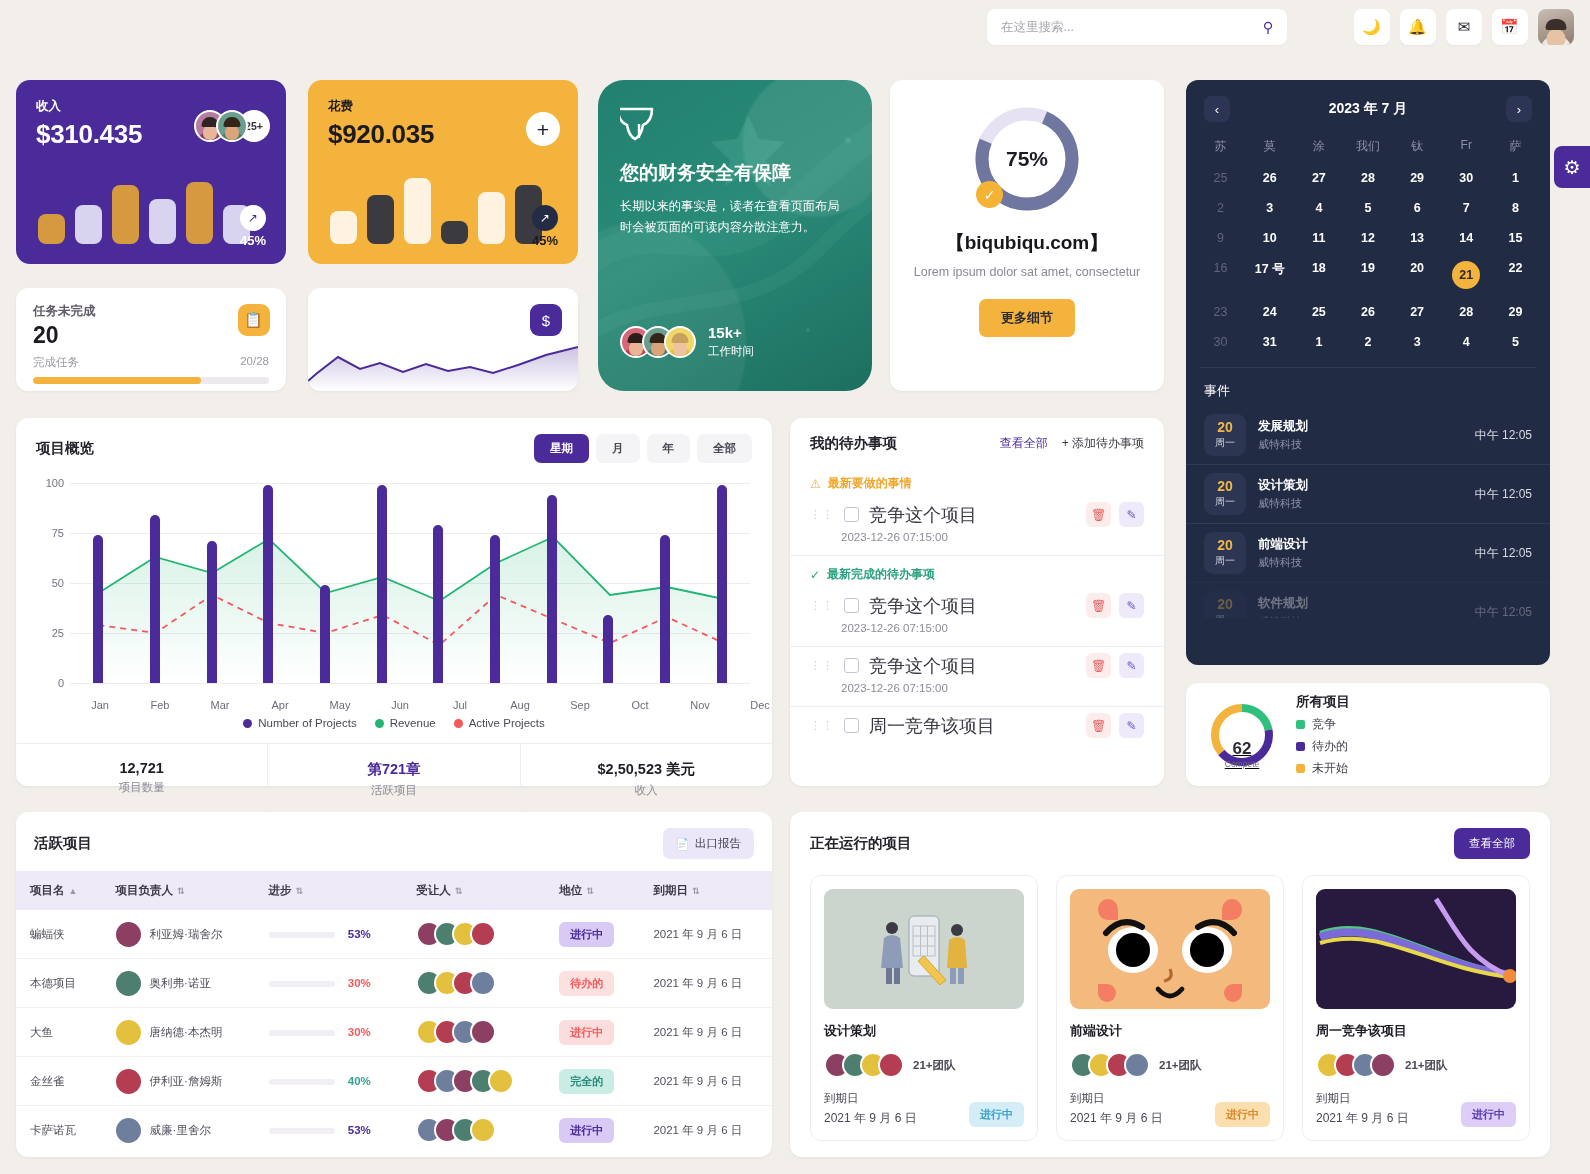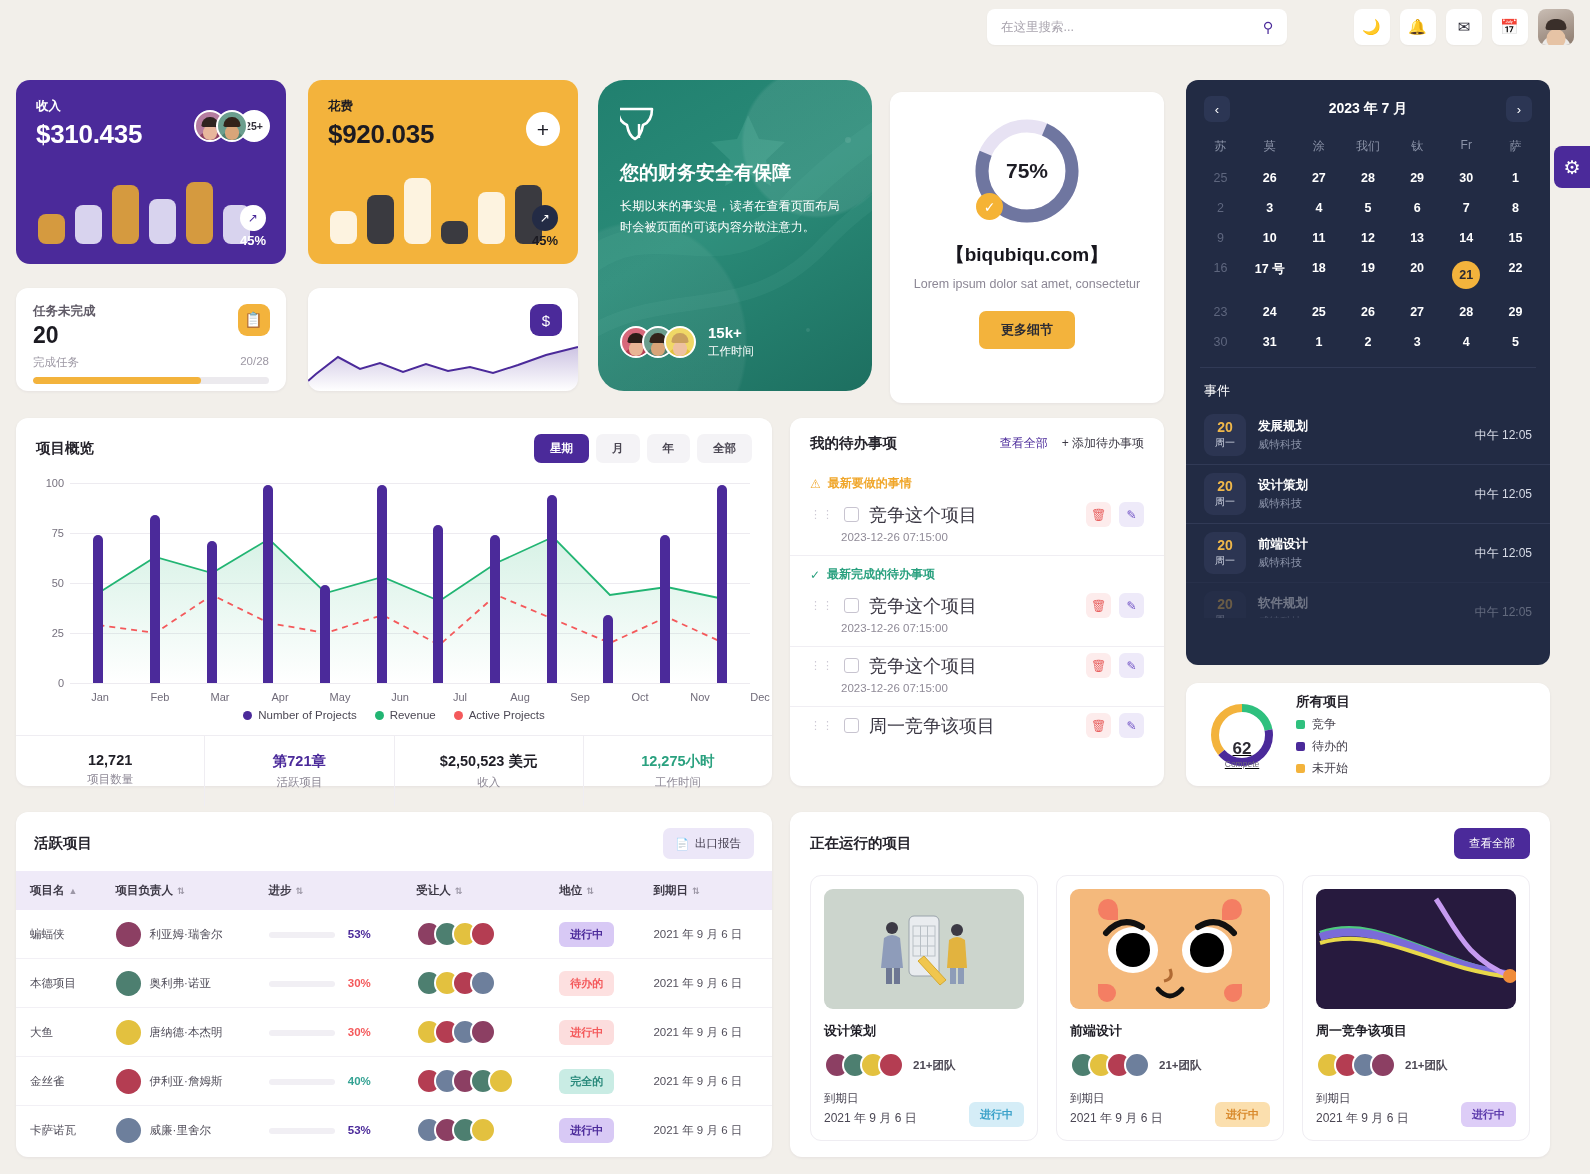--- a/index.html
+++ b/index.html
@@ -392,21 +392,21 @@
             <div class="h" style="background:#caa05e;"></div>
           </div>
       </div>
       <div>
         <div style="font-size:15px;font-weight:700;">15k+</div>
         <div style="font-size:11.5px;margin-top:3px;">工作时间</div>
       </div>
     </div>
   </div>
 
-  <div class="card" style="position:absolute;left:890px;top:80px;width:274px;height:311px;padding:24px 18px;margin-top:12px;">
+  <div class="card" style="position:absolute;left:890px;top:80px;width:274px;height:311px;padding:24px 18px;">
     <div class="gauge-wrap">
       <svg width="110" height="110" viewBox="0 0 110 110">
         <circle cx="55" cy="55" r="45" fill="none" stroke="#e7e2f3" stroke-width="13"></circle>
         <circle cx="55" cy="55" r="45" fill="none" stroke="#6f76a0" stroke-width="13" stroke-dasharray="212 283" stroke-dashoffset="-18" stroke-linecap="butt" transform="rotate(-90 55 55)"></circle>
       </svg>
       <div class="gauge-txt">75%</div>
       <div class="gauge-check">✓</div>
     </div>
     <div class="brand">【biqubiqu.com】</div>
     <div class="brand-sub">Lorem ipsum dolor sat amet, consectetur</div>
@@ -565,21 +565,21 @@
           <div class="bar" style="height: 49%; left: calc(37.5% - 5px); background: rgb(75, 42, 154);"></div>
           <div class="bar" style="height: 99%; left: calc(45.8333% - 5px); background: rgb(75, 42, 154);"></div>
           <div class="bar" style="height: 79%; left: calc(54.1667% - 5px); background: rgb(75, 42, 154);"></div>
           <div class="bar" style="height: 74%; left: calc(62.5% - 5px); background: rgb(75, 42, 154);"></div>
           <div class="bar" style="height: 94%; left: calc(70.8333% - 5px); background: rgb(75, 42, 154);"></div>
           <div class="bar" style="height: 34%; left: calc(79.1667% - 5px); background: rgb(75, 42, 154);"></div>
           <div class="bar" style="height: 74%; left: calc(87.5% - 5px); background: rgb(75, 42, 154);"></div>
           <div class="bar" style="height: 99%; left: calc(95.8333% - 5px); background: rgb(75, 42, 154);"></div>
         </div>
     </div>
-    <div class="xlabels" id="chart-xlabels" style="position:relative;margin:8px 18px 0;">
+    <div class="xlabels" id="chart-xlabels" style="position:relative;margin:16px 18px 0;">
         <div>Jan</div>
         <div>Feb</div>
         <div>Mar</div>
         <div>Apr</div>
         <div>May</div>
         <div>Jun</div>
         <div>Jul</div>
         <div>Aug</div>
         <div>Sep</div>
         <div>Oct</div>
@@ -605,24 +605,20 @@
           <div class="v" style="color:#1f1e26">12,721</div>
                  <div class="l">项目数量</div>
         </div>
         <div class="statcell">
           <div class="v" style="color:#4b2a9a">第721章</div>
                  <div class="l">活跃项目</div>
         </div>
         <div class="statcell">
           <div class="v" style="color:#1f1e26">$2,50,523 美元</div>
                  <div class="l">收入</div>
-        </div>
-        <div class="statcell">
-          <div class="v" style="color:#2aa17f">12,275小时</div>
-                 <div class="l">工作时间</div>
         </div>
       </div>
   </div>
 
   <div class="card" style="position:absolute;left:790px;top:418px;width:374px;height:368px;overflow:hidden;">
     <div class="todo-head">
       <div class="panel-title">我的待办事项</div>
       <div class="todo-links">
         <a>查看全部</a>
         <a style="color:#3b3844;">+ 添加待办事项</a>

